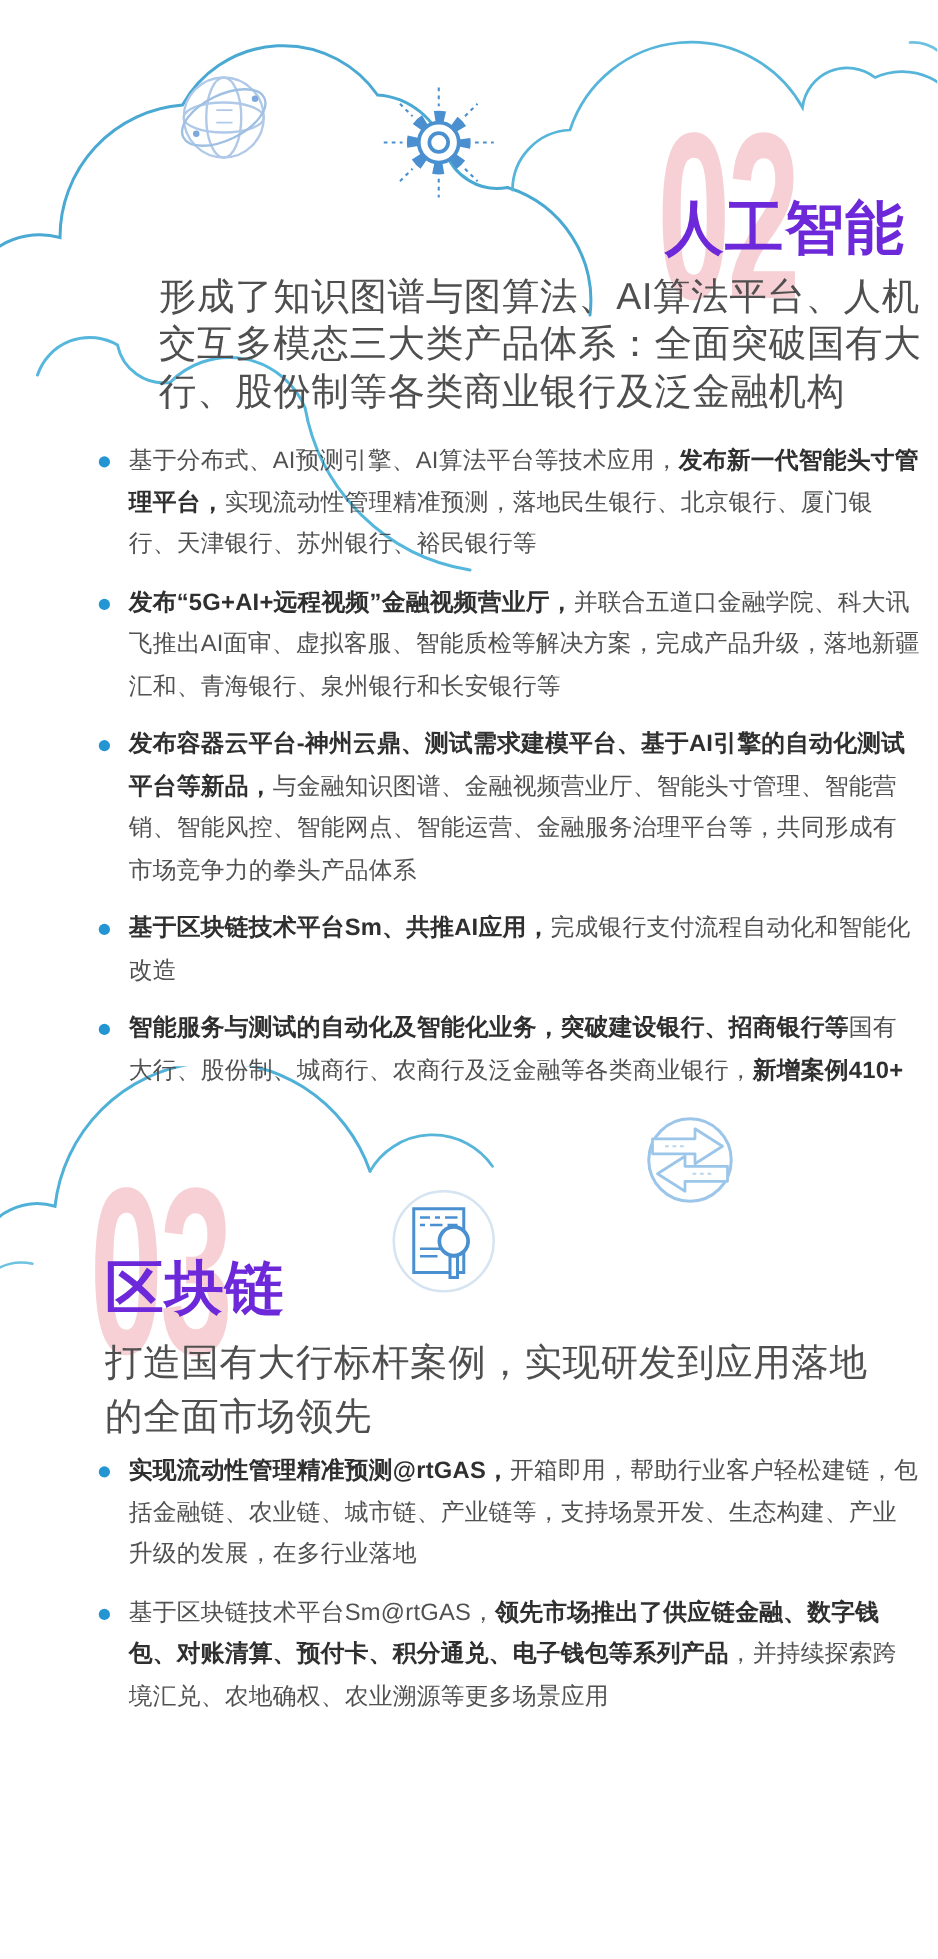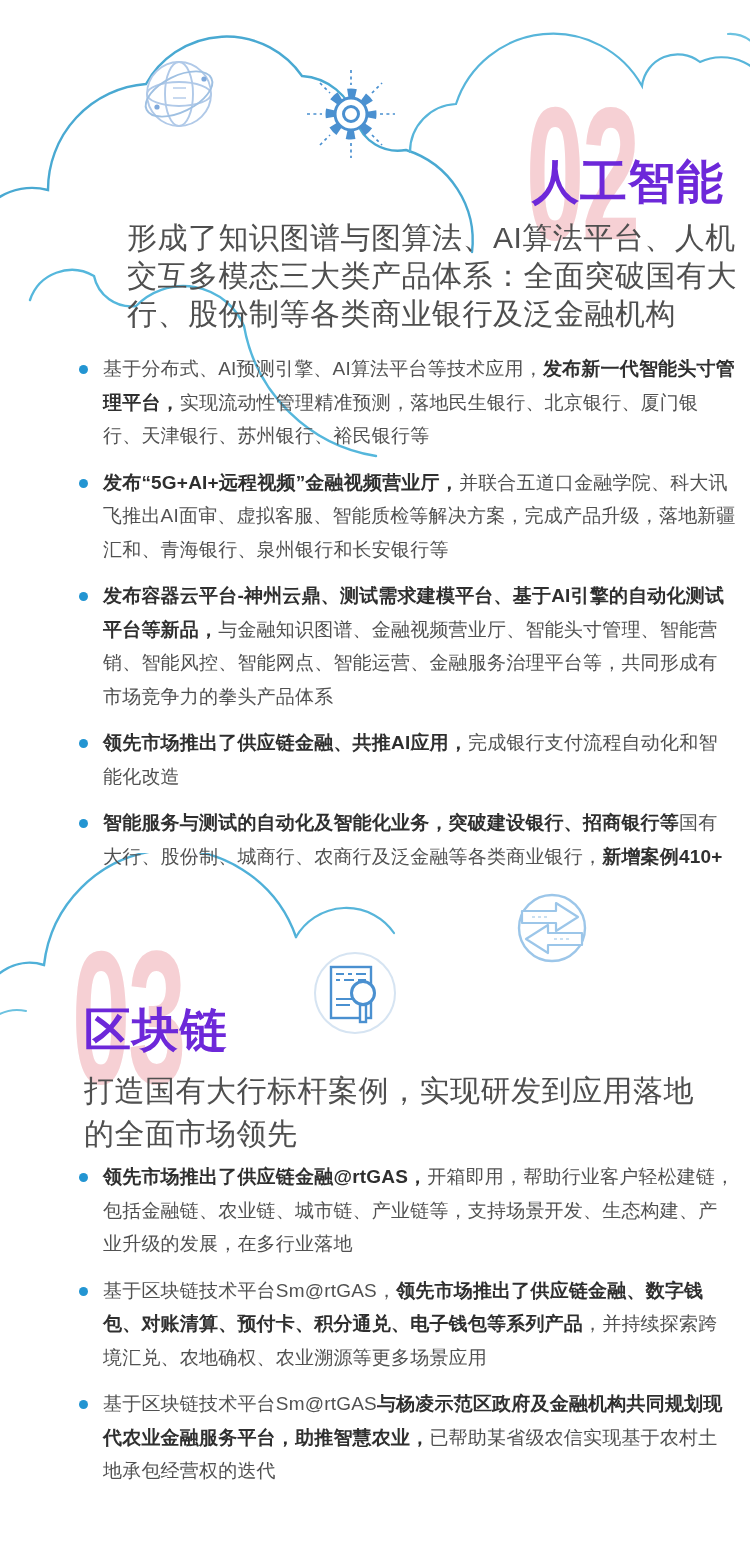--- a/index.html
+++ b/index.html
@@ -93,21 +93,21 @@
   <div class="big-number" style="left:526px;top:78px;">02</div>
   <h2 class="section-title" style="left:532px;top:158px;margin:0;">人工智能</h2>
   <p class="section-subtitle subtitle-ai" style="margin:0;">形成了知识图谱与图算法、AI算法平台、人机
 交互多模态三大类产品体系：全面突破国有大
 行、股份制等各类商业银行及泛金融机构</p>
 
   <ul class="bullets bullets-ai">
       <li><span>基于分布式、AI预测引擎、AI算法平台等技术应用，</span><span class="b">发布新一代智能头寸管理平台，</span><span>实现流动性管理精准预测，落地民生银行、北京银行、厦门银行、天津银行、苏州银行、裕民银行等</span></li>
       <li><span class="b">发布“5G+AI+远程视频”金融视频营业厅，</span><span>并联合五道口金融学院、科大讯飞推出AI面审、虚拟客服、智能质检等解决方案，完成产品升级，落地新疆汇和、青海银行、泉州银行和长安银行等</span></li>
       <li><span class="b">发布容器云平台-神州云鼎、测试需求建模平台、基于AI引擎的自动化测试平台等新品，</span><span>与金融知识图谱、金融视频营业厅、智能头寸管理、智能营销、智能风控、智能网点、智能运营、金融服务治理平台等，共同形成有市场竞争力的拳头产品体系</span></li>
-      <li><span class="b">领先市场推出了供应链金融、共推AI应用，</span><span>完成银行支付流程自动化和智能化改造</span></li>
+      <li><span class="b">基于区块链技术平台Sm、共推AI应用，</span><span>完成银行支付流程自动化和智能化改造</span></li>
       <li><span class="b">智能服务与测试的自动化及智能化业务，突破建设银行、招商银行等</span><span>国有大行、股份制、城商行、农商行及泛金融等各类商业银行，</span><span class="b">新增案例410+</span></li>
     </ul>
 
   <svg class="abs" style="left:0;top:853px;" width="750" height="185" viewBox="0 0 750 185">
     <g fill="none" stroke-linecap="round">
       <path d="M -18 152 A 48 48 0 0 1 44 112 A 130 130 0 0 1 296 84" stroke="#4fb0d8" stroke-width="2.4"></path>
       <path d="M 296 84 A 58 58 0 0 1 394 80" stroke="#57b5da" stroke-width="2.2"></path>
       <path d="M -20 182 A 40 40 0 0 1 26 158" stroke="#6cc2e0" stroke-width="2"></path>
     </g>
   </svg>
@@ -136,18 +136,17 @@
     <circle cx="51" cy="43" r="11.5" fill="#fff" stroke="#4a90d0" stroke-width="3"></circle>
     <rect x="48" y="55" width="6" height="17" fill="#fff" stroke="#4a90d0" stroke-width="2.4"></rect>
   </svg>
 
   <div class="big-number" style="left:72px;top:922px;">03</div>
   <h2 class="section-title" style="left:84px;top:1006px;margin:0;">区块链</h2>
   <p class="section-subtitle subtitle-bc" style="margin:0;">打造国有大行标杆案例，实现研发到应用落地
 的全面市场领先</p>
 
   <ul class="bullets bullets-bc">
-      <li><span class="b">领先市场推出了供应链金融@rtGAS，</span><span>开箱即用，帮助行业客户轻松建链，包括金融链、农业链、城市链、产业链等，支持场景开发、生态构建、产业升级的发展，在多行业落地</span></li>
+      <li><span class="b">实现流动性管理精准预测@rtGAS，</span><span>开箱即用，帮助行业客户轻松建链，包括金融链、农业链、城市链、产业链等，支持场景开发、生态构建、产业升级的发展，在多行业落地</span></li>
       <li><span>基于区块链技术平台Sm@rtGAS，</span><span class="b">领先市场推出了供应链金融、数字钱包、对账清算、预付卡、积分通兑、电子钱包等系列产品</span><span>，并持续探索跨境汇兑、农地确权、农业溯源等更多场景应用</span></li>
-      <li><span>基于区块链技术平台Sm@rtGAS</span><span class="b">与杨凌示范区政府及金融机构共同规划现代农业金融服务平台，助推智慧农业，</span><span>已帮助某省级农信实现基于农村土地承包经营权的迭代</span></li>
     </ul>
 
 </div>
 
 </body></html>

